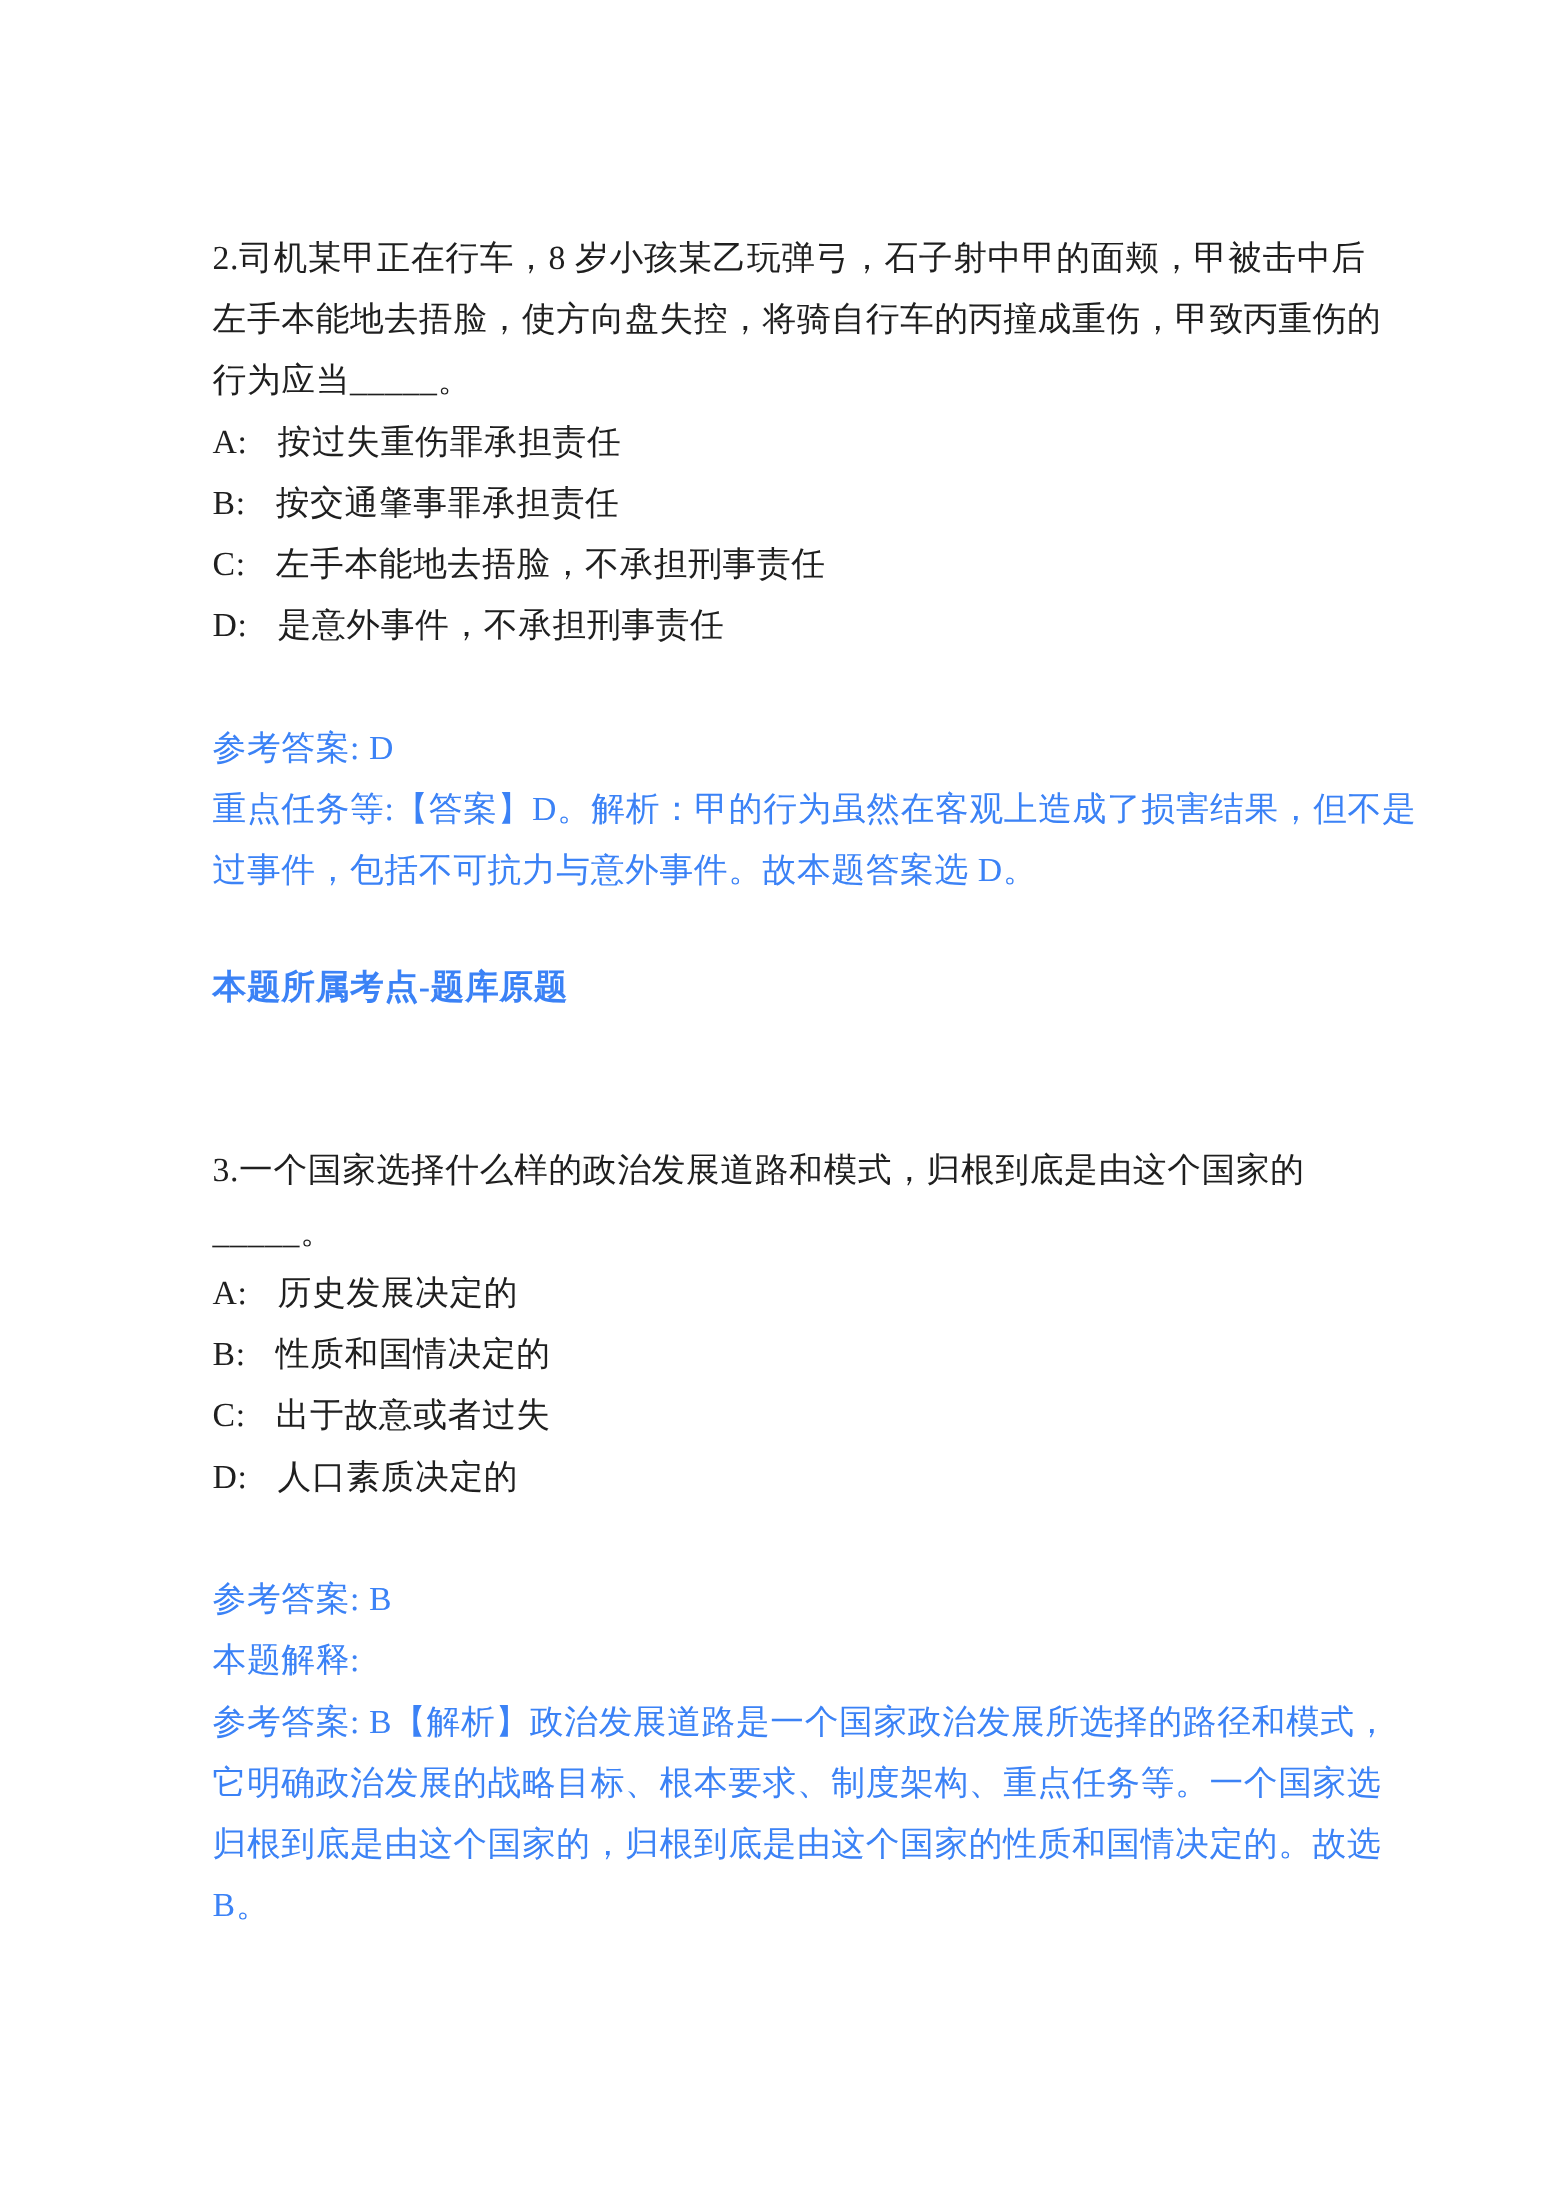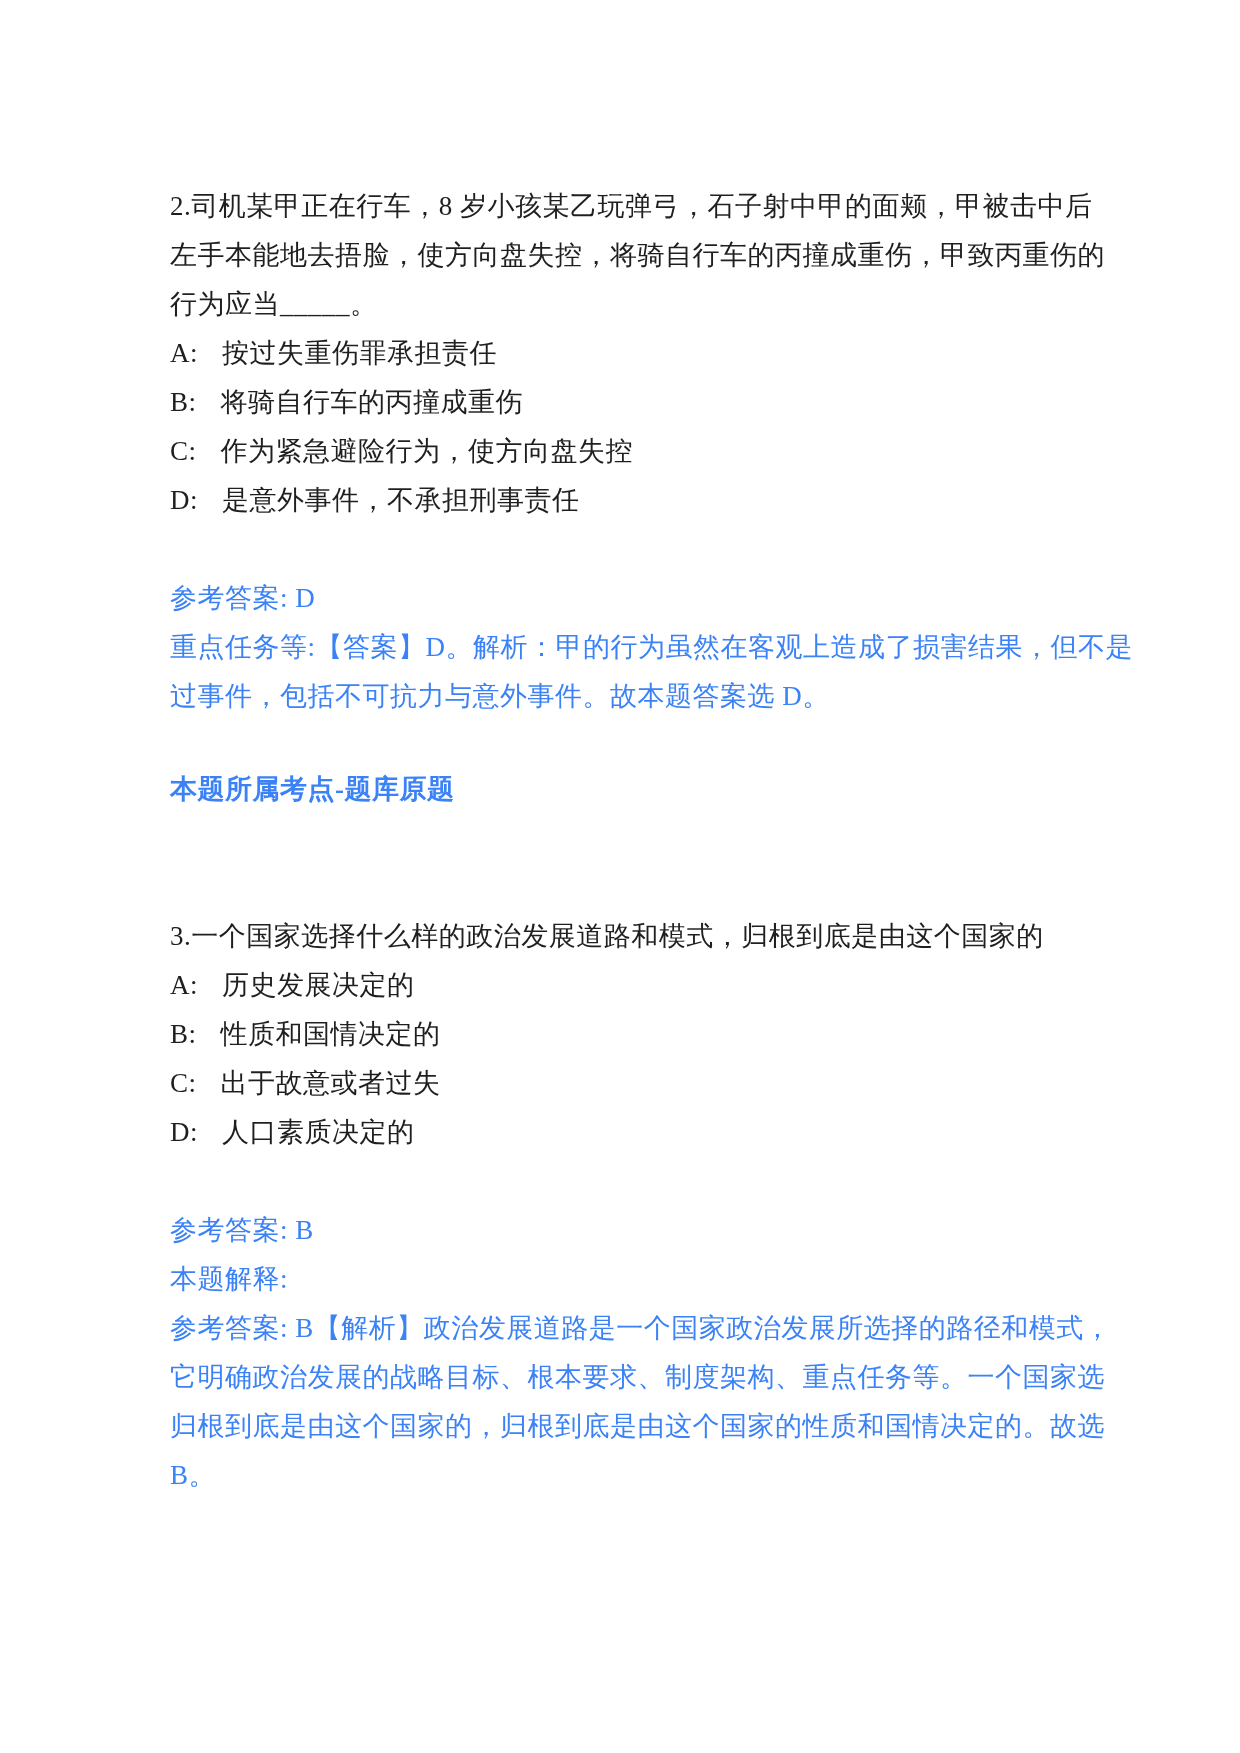--- a/index.html
+++ b/index.html
@@ -47,45 +47,46 @@
       <div class="line">行为应当_____。</div>
     </div>
 
     <div>
       <div class="line option">
         <span class="opt-label">A:</span>
         <span>按过失重伤罪承担责任</span>
       </div>
       <div class="line option">
         <span class="opt-label">B:</span>
-        <span>将骑自行车的丙撞成重伤</span>
+        <span>按交通肇事罪承担责任</span>
       </div>
       <div class="line option">
         <span class="opt-label">C:</span>
-        <span>作为紧急避险行为，使方向盘失控</span>
+        <span>左手本能地去捂脸，不承担刑事责任</span>
       </div>
       <div class="line option">
         <span class="opt-label">D:</span>
         <span>是意外事件，不承担刑事责任</span>
       </div>
     </div>
 
     <div class="line red answer-line">参考答案: D</div>
 
     <div>
       <div class="line red">重点任务等:【答案】D。解析：甲的行为虽然在客观上造成了损害结果，但不是</div>
       <div class="line red">过事件，包括不可抗力与意外事件。故本题答案选 D。</div>
     </div>
 
     <div class="line red category-line">本题所属考点-题库原题</div>
   </section>
 
   <section class="q3-section">
     <div>
       <div class="line">3.一个国家选择什么样的政治发展道路和模式，归根到底是由这个国家的</div>
+      <div class="line">_____。</div>
     </div>
 
     <div>
       <div class="line option">
         <span class="opt-label">A:</span>
         <span>历史发展决定的</span>
       </div>
       <div class="line option">
         <span class="opt-label">B:</span>
         <span>性质和国情决定的</span>

